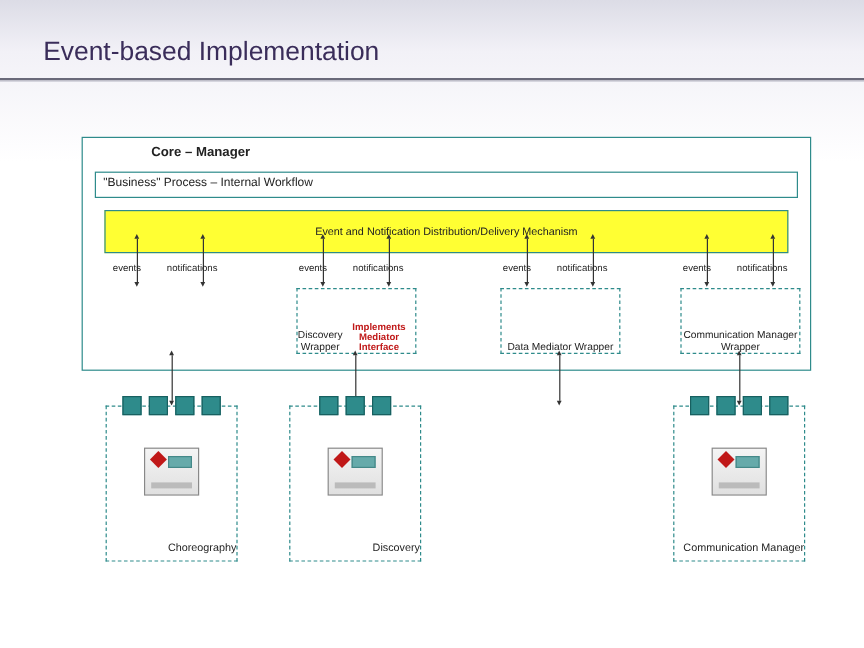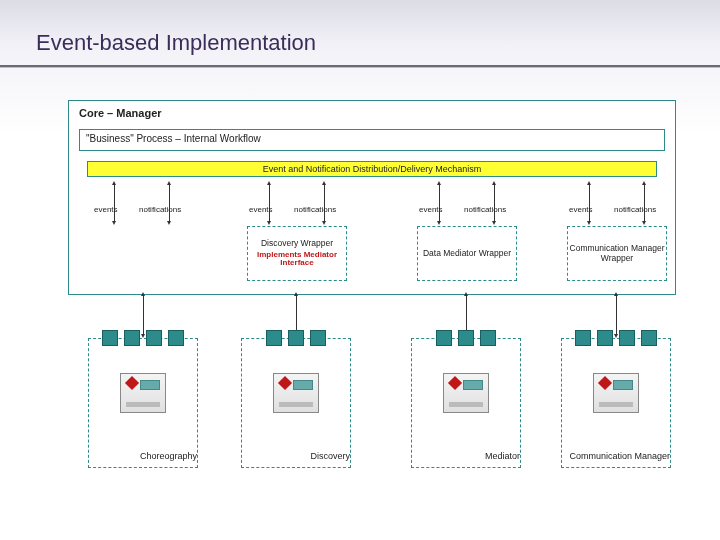--- a/index.html
+++ b/index.html
@@ -2,29 +2,29 @@
 <html><head>
 <meta charset="utf-8">
 <style>
   * { box-sizing: border-box; margin: 0; padding: 0; }
   body { width: 720px; height: 540px; font-family: Arial, sans-serif; background: #ffffff; }
   .slide { width: 720px; height: 540px; background: linear-gradient(180deg, #dcdce6 0%, #f2f1f7 8%, #ffffff 25%, #ffffff 100%); position: relative; overflow: hidden; }
   .title { font-size: 22px; color: #3a2d5a; padding: 18px 0 10px 36px; font-weight: 400; margin-top: 12px; }
   .hr { position: absolute; top: 65px; left: 0; right: 0; height: 2px; background: #6a6a7a; }
   .hr2 { position: absolute; top: 67px; left: 0; right: 0; height: 1px; background: #c0c0cc; }
   .canvas { position: absolute; top: 100px; left: 68px; width: 608px; height: 380px; }
-  .core { position: absolute; top: 0; left: 0; width: 608px; height: 195px; border: 1px solid #2e8b8b; background: #ffffff; }
+  .core { position: absolute; top: 14px; left: 0; width: 608px; height: 195px; border: 1px solid #2e8b8b; background: #ffffff; padding-left: 47px; }
   .core-title { padding: 6px 10px 2px 10px; font-weight: bold; font-size: 11px; color: #222; }
   .bp { position: absolute; top: 28px; left: 10px; right: 10px; height: 22px; border: 1px solid #2e8b8b; background: #ffffff; font-size: 10px; padding: 3px 6px; color: #222; }
-  .mech { position: absolute; top: 60px; left: 18px; right: 18px; height: 16px; border: 1px solid #2e8b8b; background: #ffff33; display: flex; align-items: center; justify-content: center; font-size: 9px; color: #222; }
+  .mech { position: absolute; top: 60px; left: 18px; right: 18px; height: 36px; border: 1px solid #2e8b8b; background: #ffff33; display: flex; align-items: center; justify-content: center; font-size: 9px; color: #222; }
   .arrow { position: absolute; width: 1px; background: #333; }
   .arrow:before, .arrow:after { content:""; position:absolute; left:-2px; width:0; height:0; border-left:2.5px solid transparent; border-right:2.5px solid transparent; }
   .arrow.both:before { top:-4px; border-bottom:4px solid #333; }
   .arrow.both:after { bottom:-4px; border-top:4px solid #333; }
-  .wrap { position: absolute; width: 100px; height: 55px; top: 125px; border: 1px dashed #2e8b8b; background: #ffffff; display:flex; flex-direction:column; align-items:center; justify-content:center; }
+  .wrap { position: absolute; width: 100px; height: 55px; top: 125px; border: 1px dashed #2e8b8b; background: #ffffff; display:flex; align-items:flex-end; justify-content:center; }
   .wrap .label { font-size: 8.5px; text-align:center; color:#222; line-height:1.1; }
   .wrap .impl { font-size: 8px; color:#c01818; font-weight:bold; text-align:center; line-height:1.05; margin-top:2px;}
   .evlab { position: absolute; font-size: 8px; color:#222; }
   .ext { position: absolute; top: 238px; width: 110px; height: 130px; border: 1px dashed #2e8b8b; background: #ffffff; }
   .ports { position:absolute; top:-9px; left:0; right:0; display:flex; justify-content:center; gap:6px; }
   .port { width:16px; height:16px; background:#2e8b8b; border:1px solid #186060; }
   .compIcon { position:absolute; top:34px; left:50%; transform:translateX(-50%); width:46px; height:40px; border:1px solid #888; background:linear-gradient(180deg,#f4f4f4,#e0e0e0); }
   .compIcon:before { content:""; position:absolute; top:4px; left:6px; width:10px; height:10px; background:#c01818; transform:rotate(45deg); }
   .compIcon:after { content:""; position:absolute; top:6px; right:5px; width:18px; height:8px; background:#6aa; border:1px solid #488; }
   .compIcon .bar { position:absolute; bottom:5px; left:5px; right:5px; height:5px; background:#bbb; }
@@ -101,31 +101,20 @@
       <div class="ports">
         <div class="port"></div>
         <div class="port"></div>
         <div class="port"></div>
       </div>
       <div class="compIcon">
           <div class="bar"></div>
         </div>
       <div class="extlab">Discovery</div>
     </div>
-    <div class="ext" style="left:343px;">
-      <div class="ports">
-        <div class="port"></div>
-        <div class="port"></div>
-        <div class="port"></div>
-      </div>
-      <div class="compIcon">
-          <div class="bar"></div>
-        </div>
-      <div class="extlab">Mediator</div>
-    </div>
     <div class="ext" style="left:493px;">
       <div class="ports">
         <div class="port"></div>
         <div class="port"></div>
         <div class="port"></div>
         <div class="port"></div>
       </div>
       <div class="compIcon">
           <div class="bar"></div>
         </div>

